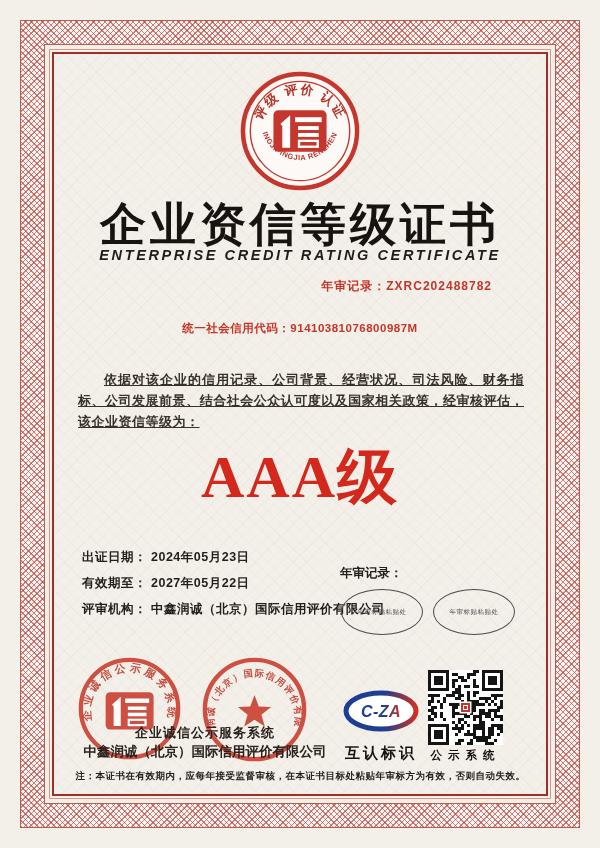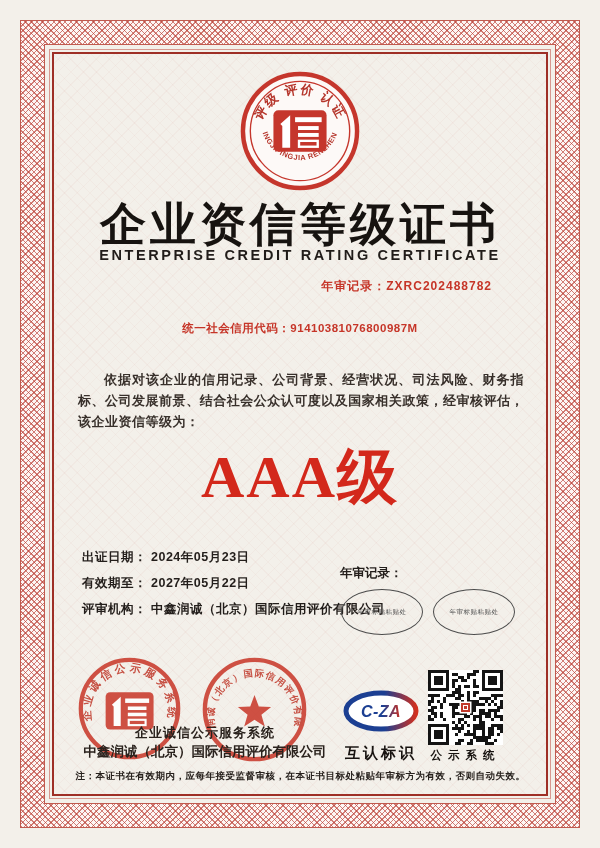--- a/index.html
+++ b/index.html
@@ -37,40 +37,40 @@
   
   .badge{position:absolute;left:239px;top:70px;width:122px;height:122px;}
   
   .title{
     position:absolute;top:194px;left:0;width:600px;text-align:center;
     font-size:46px;font-weight:900;letter-spacing:4px;color:#171310;
     font-family:"Liberation Sans","DejaVu Sans",sans-serif;
   }
   .subtitle{
     position:absolute;top:247px;left:0;width:600px;text-align:center;
-    font-size:14.5px;font-weight:700;letter-spacing:2.6px;color:#211c19;
+    font-size:14.5px;font-weight:700;letter-spacing:2.6px;color:#211c19;font-style:italic;
   }
   .credit-code{
     position:absolute;top:278px;right:108px;
     font-size:12px;font-weight:700;color:#c63528;letter-spacing:1px;
   }
   
   .company{
     position:absolute;top:306px;left:0;width:600px;text-align:center;
     font-size:23px;font-weight:800;letter-spacing:1px;color:#17120f;
   }
   .uscc{
     position:absolute;top:321px;left:0;width:600px;text-align:center;
     font-size:11.5px;font-weight:700;color:#c63528;letter-spacing:.5px;
   }
   
   .body-par{
     position:absolute;top:369px;left:78px;width:446px;
     font-size:13px;line-height:21px;font-weight:700;color:#38302b;
-    text-align:justify;text-indent:2em;letter-spacing:.5px;
+    text-align:justify;text-indent:2em;letter-spacing:.5px;text-decoration:underline;
   }
   .rating{
     position:absolute;top:437px;left:0;width:600px;text-align:center;
     font-size:60px;font-weight:700;color:#d3281b;
     font-family:"Liberation Serif","DejaVu Serif",serif;letter-spacing:2px;
   }
   
   .details{position:absolute;left:82px;top:549px;}
   .detail-row{height:26px;font-size:12.5px;font-weight:700;color:#231e1b;letter-spacing:.5px;}
   .detail-row .lbl{margin-right:4px;}

